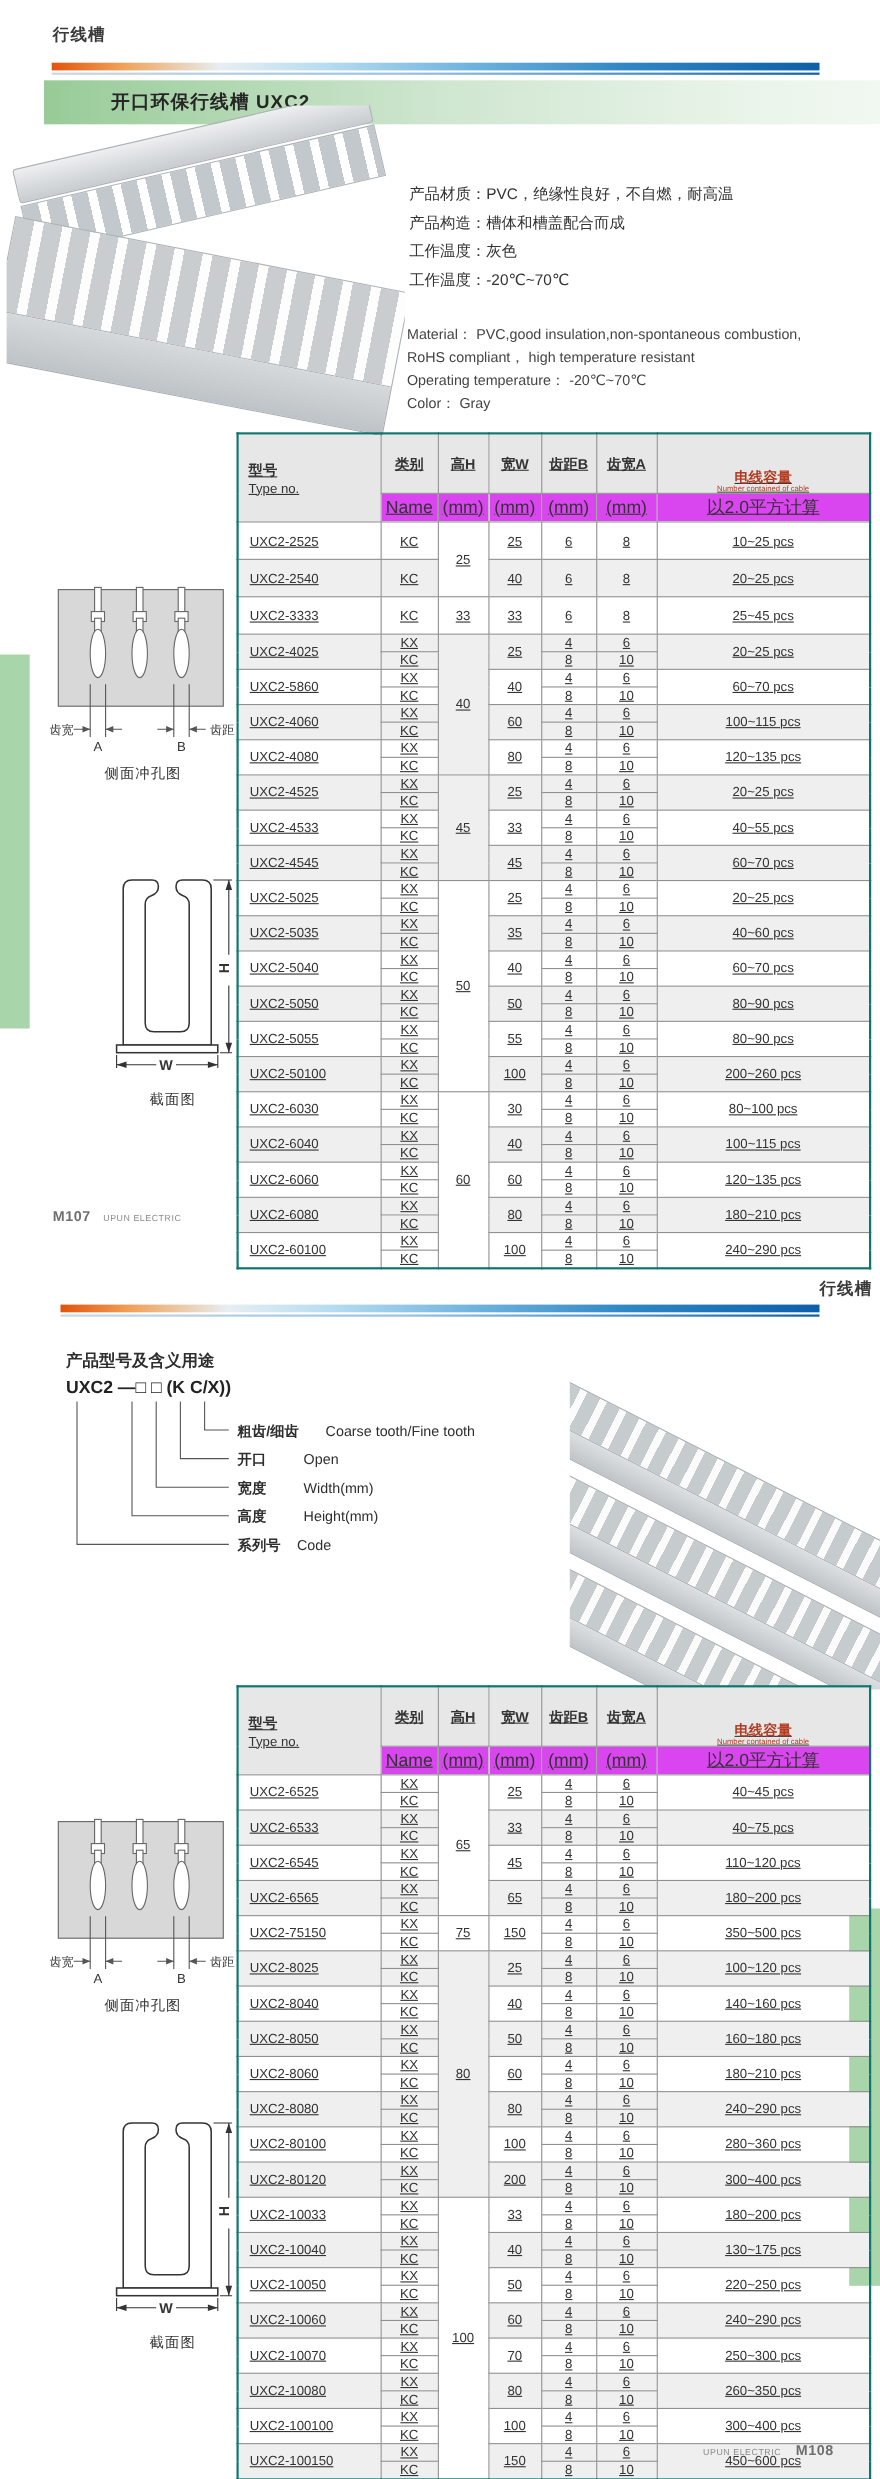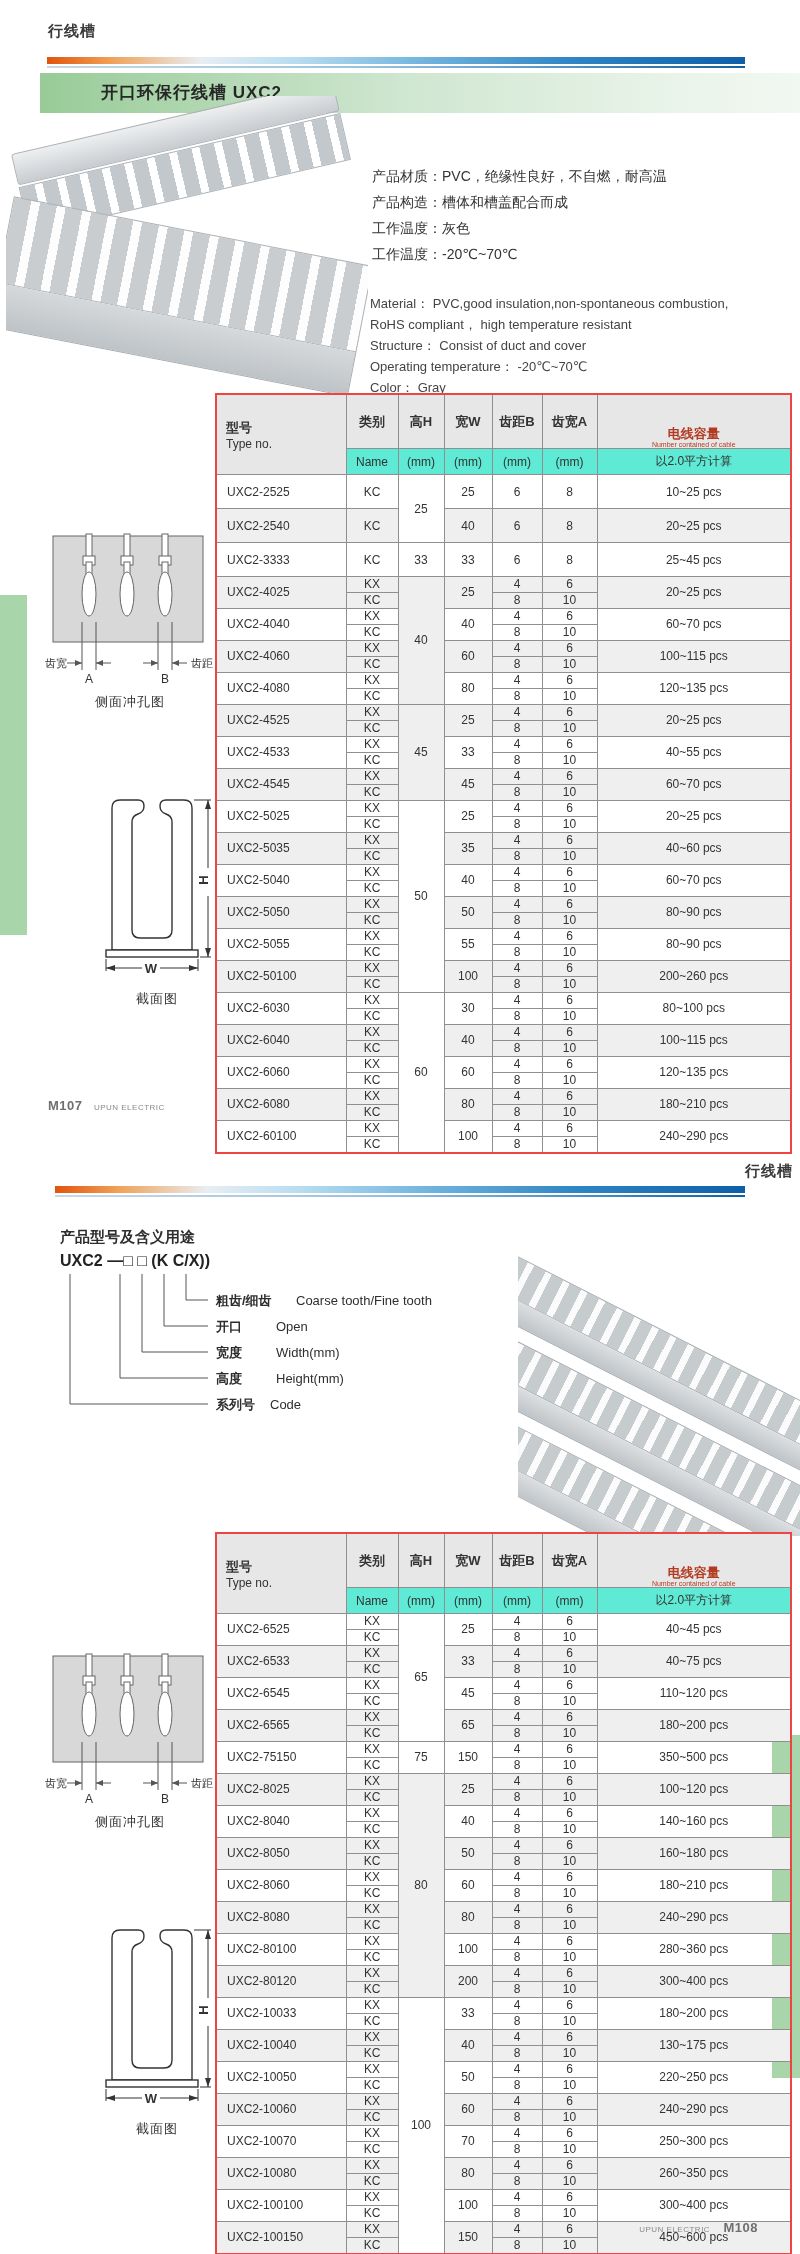--- a/index.html
+++ b/index.html
@@ -26,24 +26,24 @@
   .duct{position:absolute;}
   .duct .cover{height:30px;background:linear-gradient(#edeff0,#c8ccd0);border:1px solid #aeb3b7;border-radius:3px;}
   .duct .fins{height:46px;margin-top:2px;background:repeating-linear-gradient(90deg,#c3c8cc 0 15px,#ffffff 15px 23px);border:1px solid #aeb3b7;}
   .duct .fins.tall{height:86px;background:repeating-linear-gradient(90deg,#c9cdd0 0 17px,#fdfdfd 17px 26px);}
   .duct .base{height:44px;background:linear-gradient(#d6d9db,#bec3c7);border:1px solid #a8adb1;border-top:none;}
   .rail{position:absolute;width:460px;}
   .rail .fins{height:38px;background:repeating-linear-gradient(90deg,#c6cbce 0 13px,#fbfbfb 13px 20px);border:1px solid #a8adb1;}
   .rail .base{height:22px;background:linear-gradient(#dcdfe1,#bfc4c8);border:1px solid #a8adb1;border-top:none;}
 
   
-  table.spec{border-collapse:collapse;table-layout:fixed;width:575px;border:2px solid #ef4444;}
+  table.spec{border-collapse:collapse;table-layout:fixed;width:575px;border:2px solid #0f766e;text-decoration:underline;}
   table.spec th,table.spec td{border:1px solid #8f8f8f;font-size:12px;text-align:center;padding:0 2px;color:#333;overflow:hidden;}
   table.spec tr.hrow1 th{height:28px;background:#e7e7e7;font-size:13px;font-weight:bold;}
-  table.spec tr.hrow2 th{height:25px;background:#5eead4;font-weight:normal;font-size:12px;}
+  table.spec tr.hrow2 th{height:25px;background:#d946ef;font-weight:normal;font-size:16px;}
   table.spec th.th-model{background:#e7e7e7;text-align:left;padding-left:9px;font-weight:bold;font-size:13px;}
   table.spec th.th-model .en{font-weight:normal;font-size:12px;}
   .cap-cn{font-size:13px;font-weight:bold;color:#b23b22;line-height:13px;margin-top:32px;}
   .cap-en{font-size:7px;line-height:7px;color:#b23b22;width:86px;margin:1px auto 0;font-weight:normal;}
   table.spec tr.single td{height:33px;}
   table.spec tr.dbl td{height:15px;line-height:13px;}
   table.spec tr.shade td{background:#efefef;}
   table.spec td.c-model{text-align:left;padding-left:10px;}
   table.spec td.c-h{background:#fff;}
 
@@ -87,21 +87,20 @@
   <div class="abs specs-cn" style="left:372px;top:163px;">
     <div>产品材质：PVC，绝缘性良好，不自燃，耐高温</div>
     <div>产品构造：槽体和槽盖配合而成</div>
     <div>工作温度：灰色</div>
     <div>工作温度：-20℃~70℃</div>
   </div>
 
   <div class="abs specs-en" style="left:370px;top:293px;width:420px;">
     <div>Material：  PVC,good insulation,non-spontaneous combustion,</div>
     <div>RoHS compliant， high temperature resistant</div>
-    <div>Structure：  Consist of duct and cover</div>
     <div>Operating temperature：  -20℃~70℃</div>
     <div>Color：  Gray</div>
   </div>
 
   <div class="abs green-strip" style="left:0;top:595px;width:27px;height:340px;"></div>
 
   <div class="abs" style="left:45px;top:530px;width:170px;">
     <svg width="170" height="155" viewBox="0 0 170 155">
       <rect x="8" y="6" width="150" height="106" fill="#d8d8d8" stroke="#666" stroke-width="1"></rect>
       <g fill="#ffffff" stroke="#666" stroke-width="1">
@@ -238,21 +237,21 @@
           <td class="c-b">4</td>
           <td class="c-a">6</td>
           <td class="c-cap" rowspan="2">20~25 pcs</td>
         </tr>
         <tr class="shade dbl">
           <td class="c-name">KC</td>
           <td class="c-b">8</td>
           <td class="c-a">10</td>
         </tr>
         <tr class="dbl">
-          <td class="c-model" rowspan="2">UXC2-4040</td>
+          <td class="c-model" rowspan="2">UXC2-5860</td>
           <td class="c-name">KX</td>
           <td class="c-w" rowspan="2">40</td>
           <td class="c-b">4</td>
           <td class="c-a">6</td>
           <td class="c-cap" rowspan="2">60~70 pcs</td>
         </tr>
         <tr class="dbl">
           <td class="c-name">KC</td>
           <td class="c-b">8</td>
           <td class="c-a">10</td>

